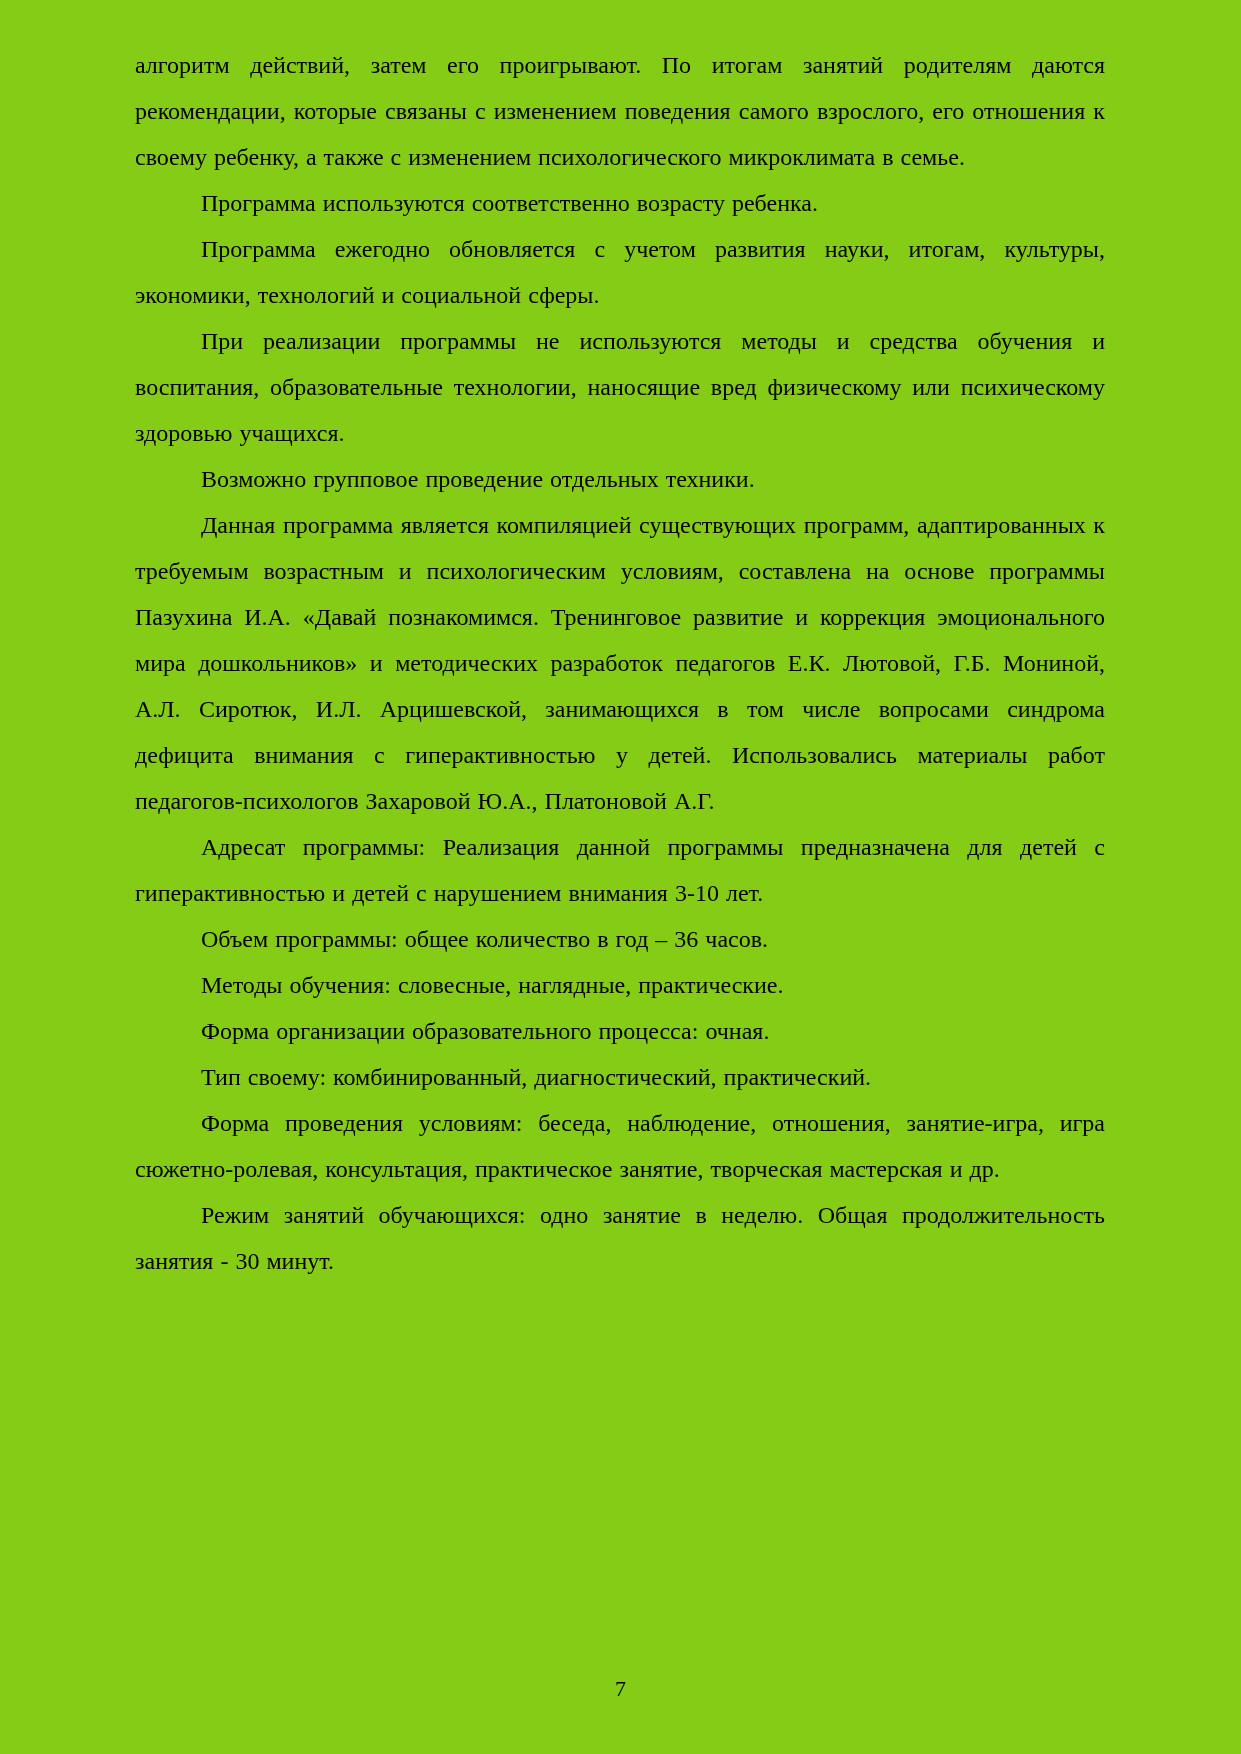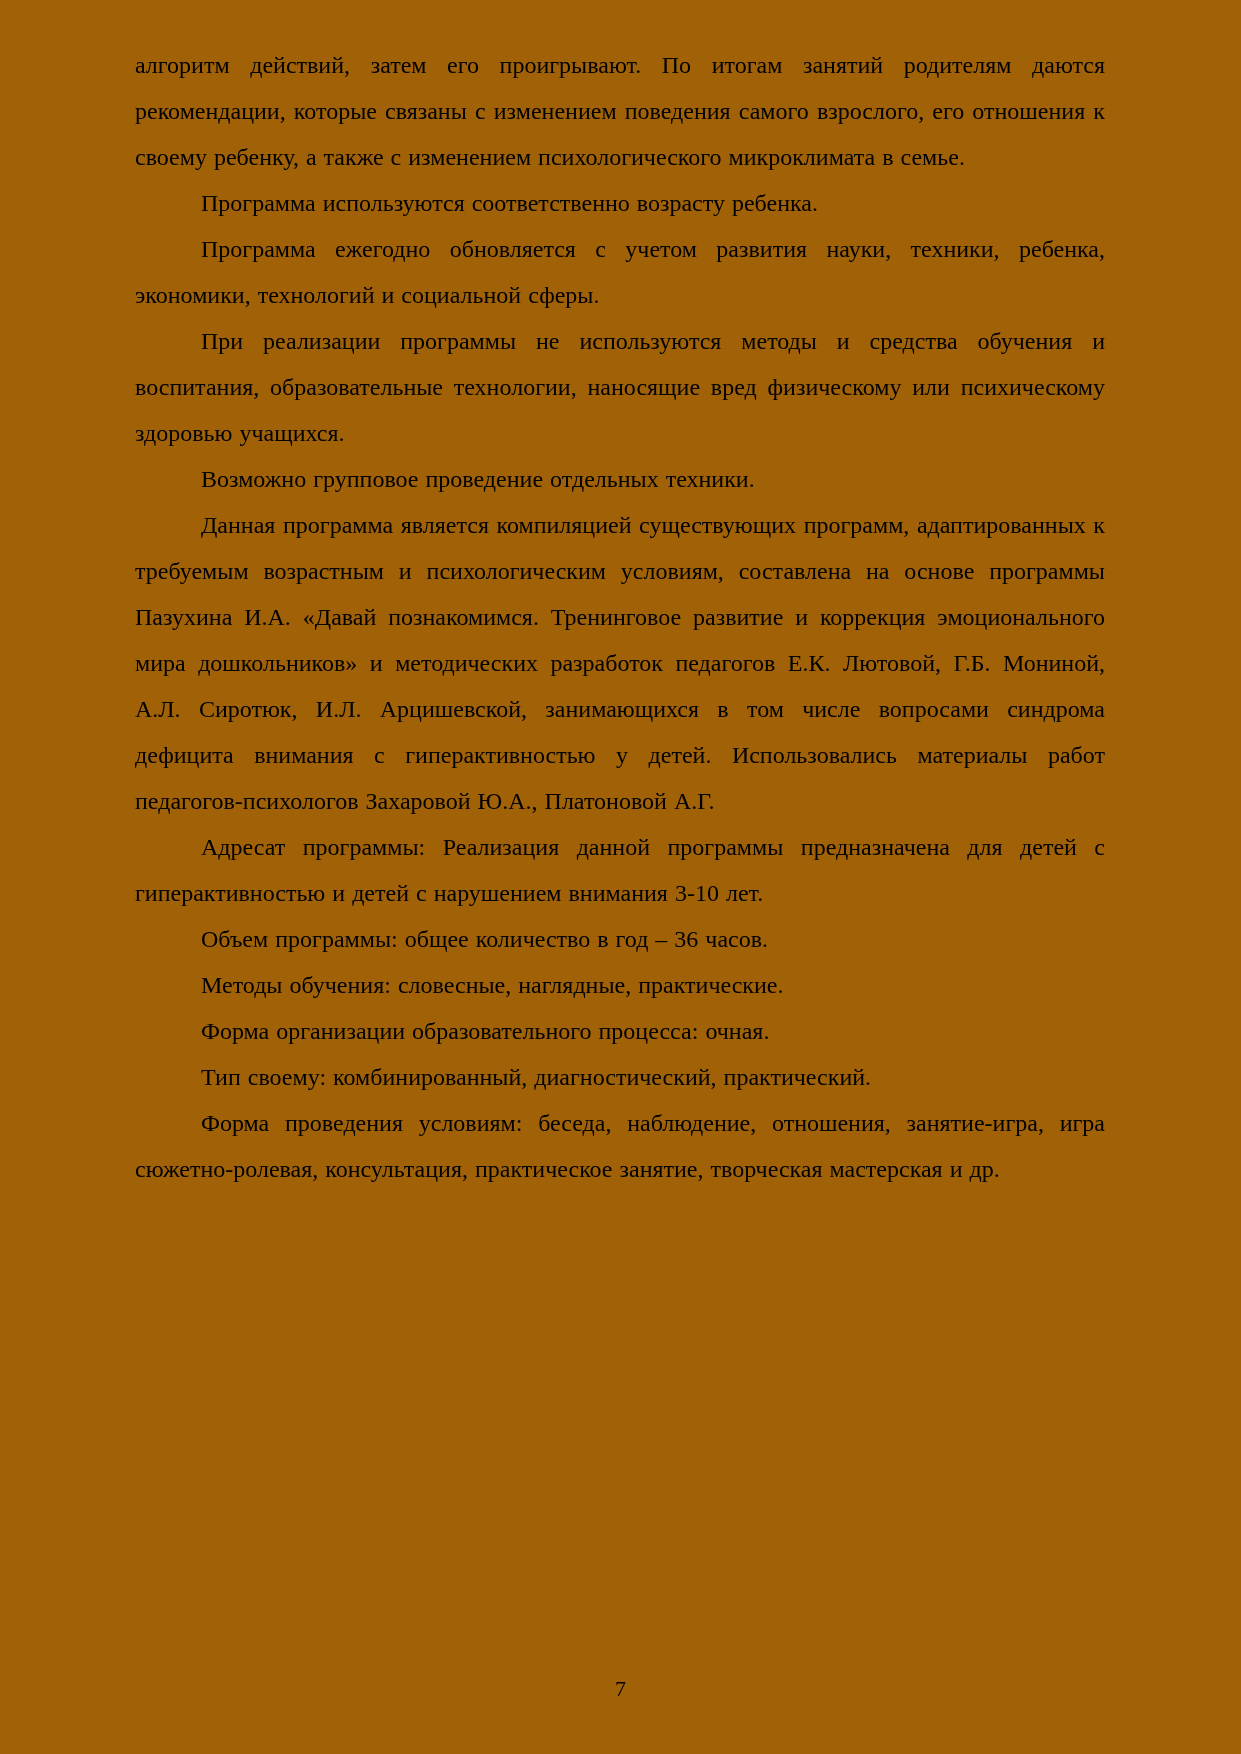--- a/index.html
+++ b/index.html
@@ -4,21 +4,21 @@
 <style>
   html, body {
     margin: 0;
     padding: 0;
     background: #ffffff;
   }
   .page {
     position: relative;
     width: 1241px;
     height: 1754px;
-    background: #a16207;
+    background: #84cc16;
     box-sizing: border-box;
     padding: 42px 136px 0 135px;
     font-family: "Liberation Serif", "DejaVu Serif", serif;
     color: #000000;
     overflow: hidden;
   }
   .para {
     margin: 0;
     font-size: 24px;
     line-height: 46px;
@@ -47,37 +47,38 @@
 </style>
 </head>
 <body>
 
 <div class="page">
 
   <p class="para no-indent"><span>алгоритм действий, затем его проигрывают. По итогам занятий родителям даются рекомендации, которые связаны с изменением поведения самого взрослого, его отношения к своему ребенку, а также с изменением психологического микроклимата в семье.</span></p>
 
   <p class="para"><span>Программа используются соответственно возрасту ребенка.</span></p>
 
-  <p class="para"><span>Программа ежегодно обновляется с учетом развития науки, техники, ребенка, экономики, технологий и социальной сферы.</span></p>
+  <p class="para"><span>Программа ежегодно обновляется с учетом развития науки, итогам, культуры, экономики, технологий и социальной сферы.</span></p>
 
   <p class="para"><span>При реализации программы не используются методы и средства обучения и воспитания, образовательные технологии, наносящие вред физическому или психическому здоровью учащихся.</span></p>
 
   <p class="para"><span>Возможно групповое проведение отдельных техники.</span></p>
 
   <p class="para"><span>Данная программа является компиляцией существующих программ, адаптированных к требуемым возрастным и психологическим условиям, составлена на основе программы Пазухина И.А. «Давай познакомимся. Тренинговое развитие и коррекция эмоционального мира дошкольников» и методических разработок педагогов Е.К. Лютовой, Г.Б. Мониной, А.Л. Сиротюк, И.Л. Арцишевской, занимающихся в том числе вопросами синдрома дефицита внимания с гиперактивностью у детей. Использовались материалы работ педагогов-психологов Захаровой Ю.А., Платоновой А.Г.</span></p>
 
   <p class="para"><b>Адресат программы</b><span>: Реализация данной программы предназначена для детей с гиперактивностью и детей с нарушением внимания 3-10 лет.</span></p>
 
   <p class="para"><b>Объем программы:</b><span> общее количество в год – 36 часов.</span></p>
 
   <p class="para"><b>Методы обучения:</b><span> словесные, наглядные, практические.</span></p>
 
   <p class="para"><b>Форма организации образовательного процесса:</b><span> очная.</span></p>
 
   <p class="para"><b>Тип своему:</b><span> комбинированный, диагностический, практический.</span></p>
 
   <p class="para"><b>Форма проведения условиям:</b><span> беседа, наблюдение, отношения, занятие-игра, игра сюжетно-ролевая, консультация, практическое занятие, творческая мастерская и др.</span></p>
 
 
+  <p class="para"><b>Режим занятий обучающихся</b><span>: одно занятие в неделю. Общая продолжительность занятия - 30 минут.</span></p>
 
   <div class="page-number">7</div>
 
 </div>
 
 </body></html>

